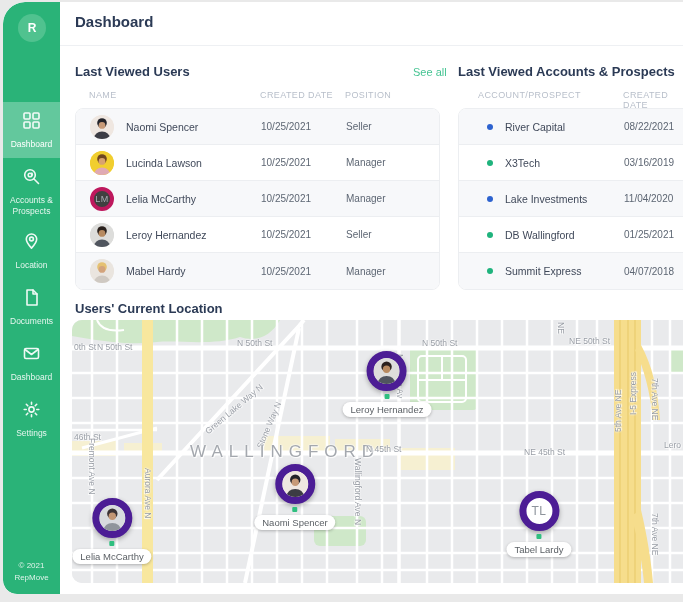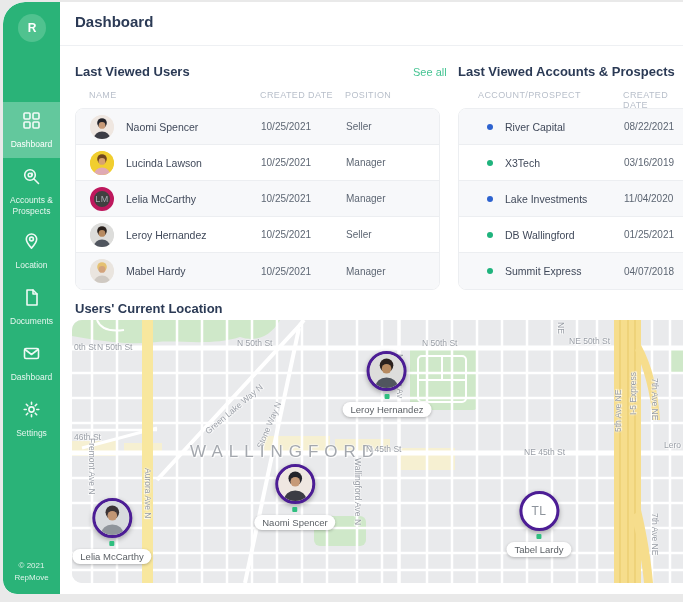--- a/index.html
+++ b/index.html
@@ -66,21 +66,21 @@
   .map-wrap { position:absolute; left:12px; top:318px; width:653px; height:263px;
     border-radius:10px 0 0 10px; overflow:hidden; background:#e9eaec; cursor:grab; }
   .st { position:absolute; font-size:8.5px; color:#989da5; white-space:nowrap;
     text-shadow:0 0 2px #fff,0 0 2px #fff,1px 1px 1px #fff; }
   .rot90  { transform:rotate(90deg); transform-origin:left top; }
   .rotm90 { transform:rotate(-90deg); transform-origin:left top; }
   .wallingford { font-size:17px; letter-spacing:6px; color:#a4a8ae; }
 
   .map-marker { position:absolute; display:flex; flex-direction:column; align-items:center;
     transform:translateX(-50%); cursor:pointer; }
-  .m-avatar { width:40px; height:40px; border-radius:50%; border:3px solid #4c1d95;
+  .m-avatar { width:40px; height:40px; border-radius:50%; border:7px solid #4c1d95;
     background:var(--bg,#fff); overflow:hidden; box-shadow:0 2px 5px rgba(0,0,0,.3);
     display:flex; align-items:center; justify-content:center; }
   .m-avatar svg { width:100%; height:100%; display:block; }
   .m-avatar.tl i { font-size:12px; color:#8d939b; }
   .m-dot { width:5px; height:5px; background:#2fbf7f; border-radius:1px; margin-top:3px; }
   .m-label { margin-top:3px; background:#fff; border-radius:9px; padding:2px 8px;
     font-size:9.5px; color:#5c6166; box-shadow:0 1px 3px rgba(0,0,0,.25); white-space:nowrap; }
 </style>
 </head>
 <body>

